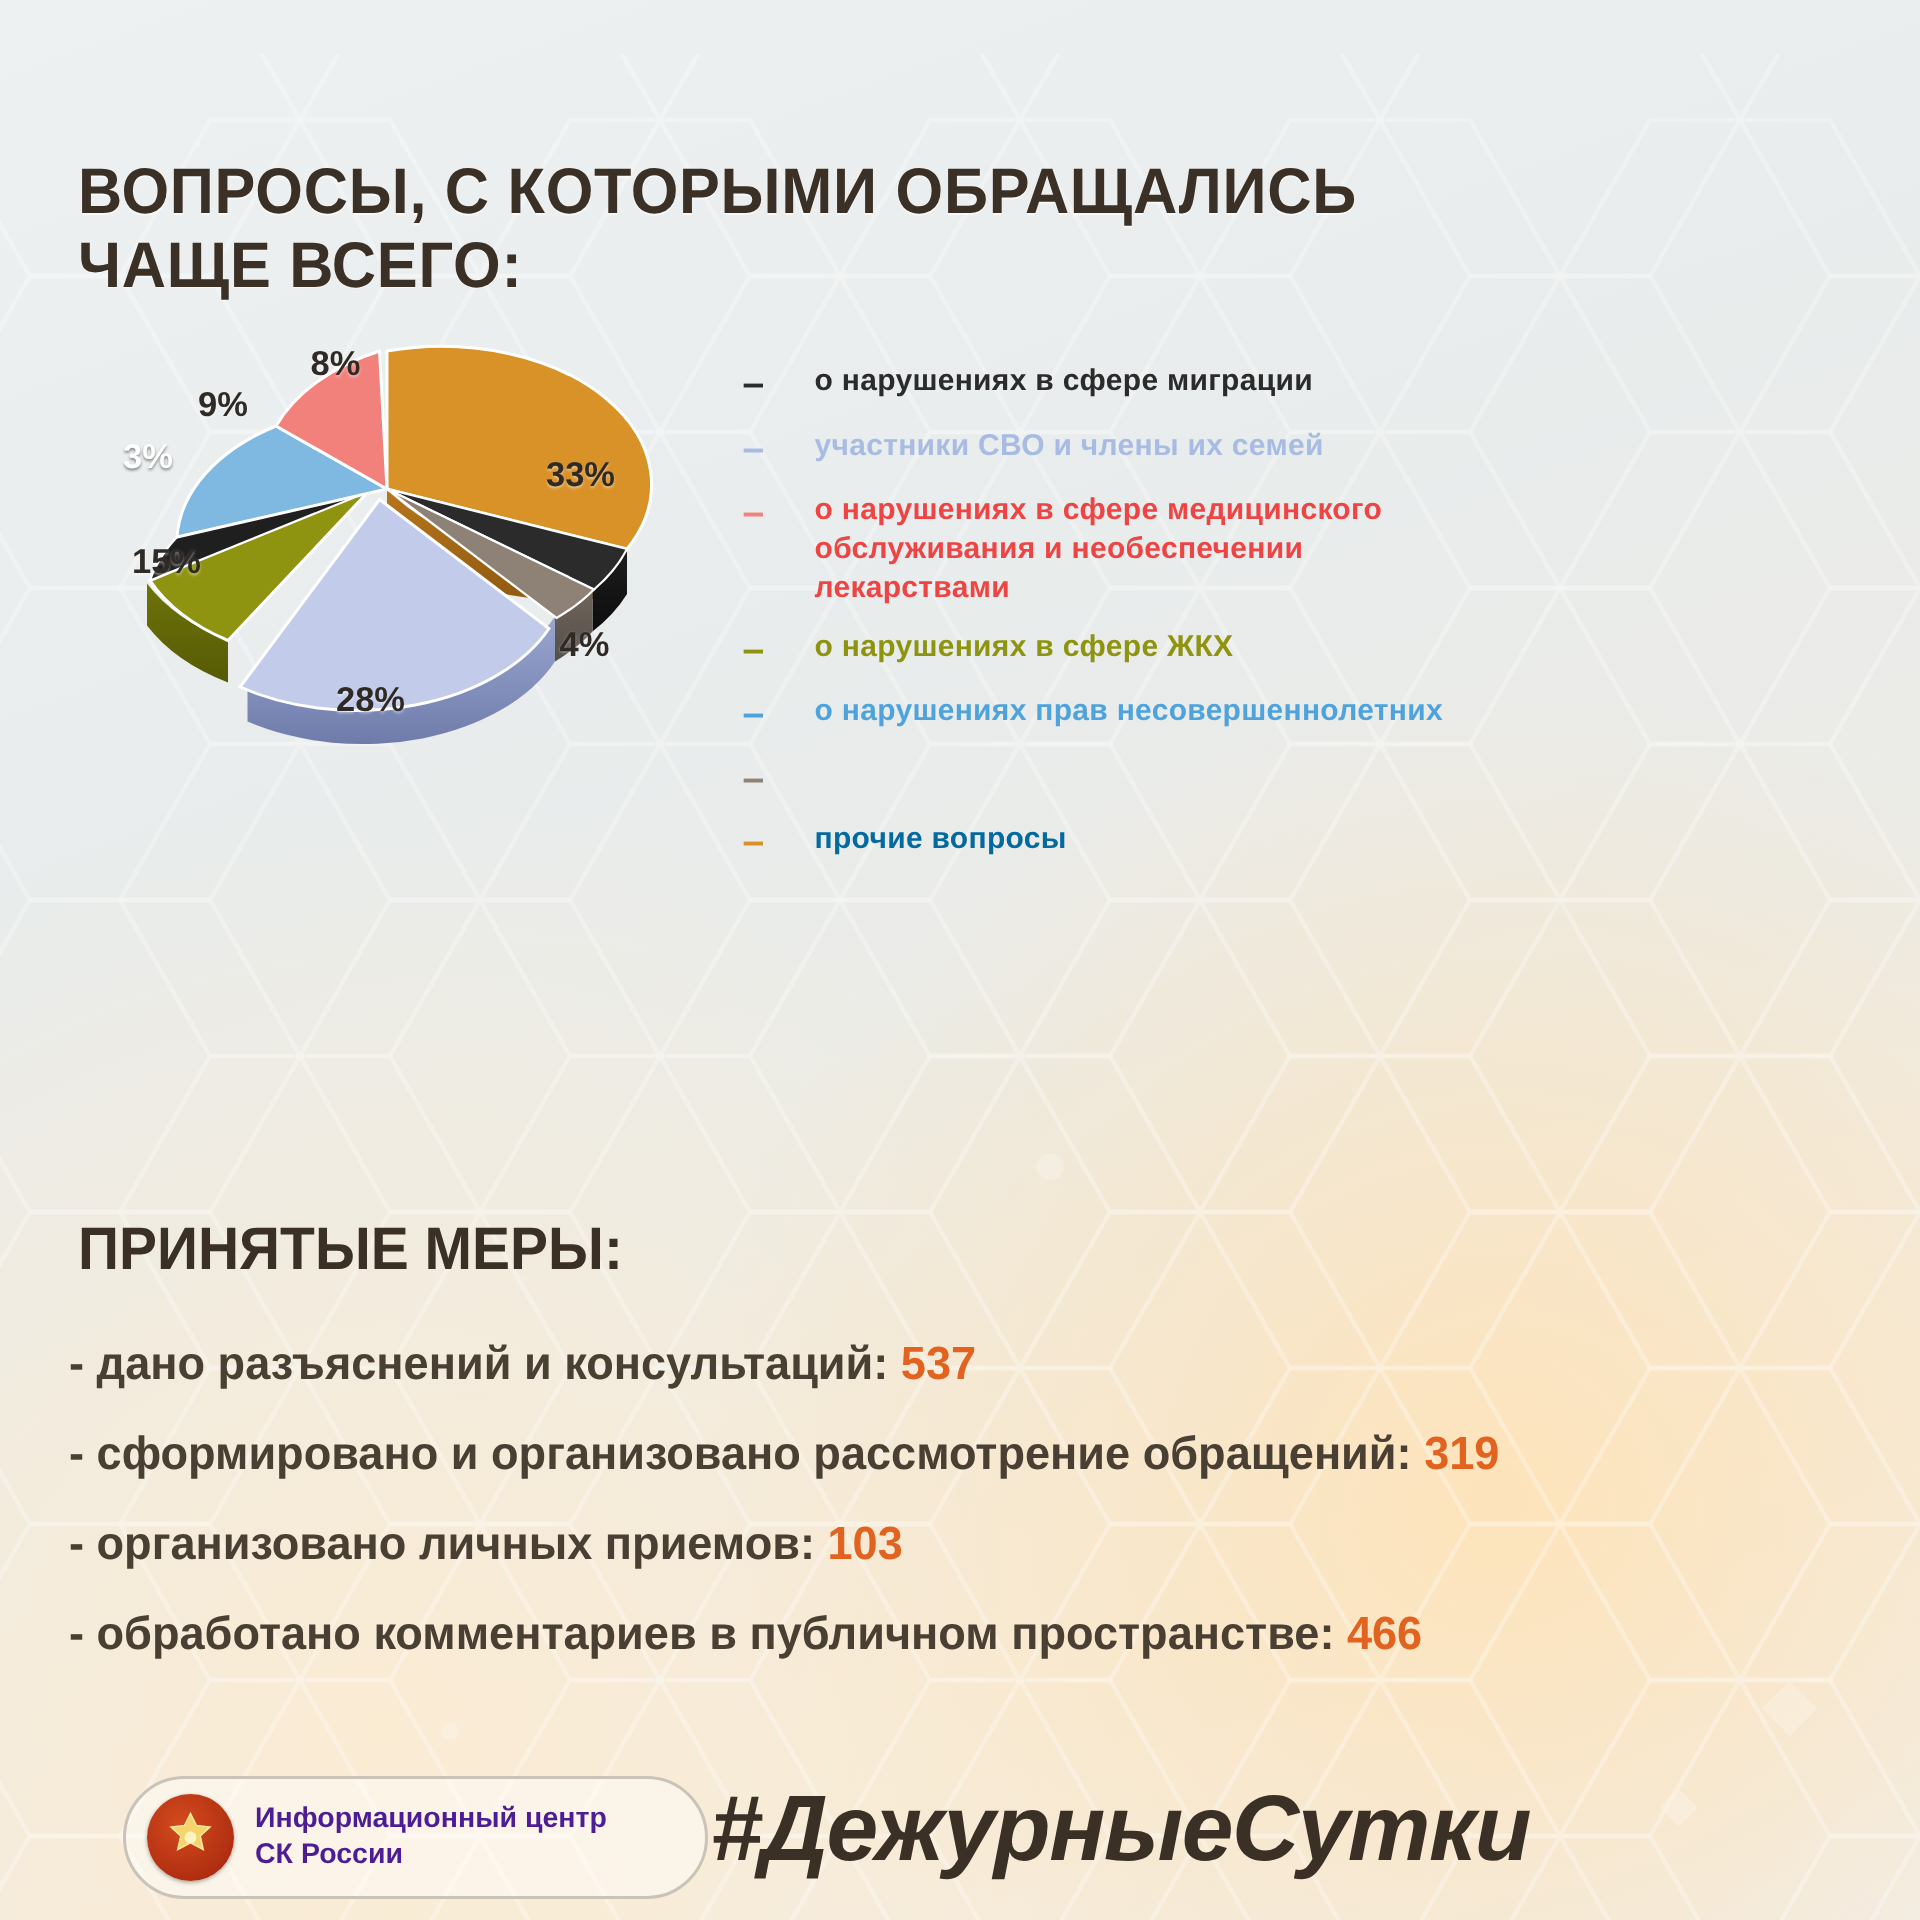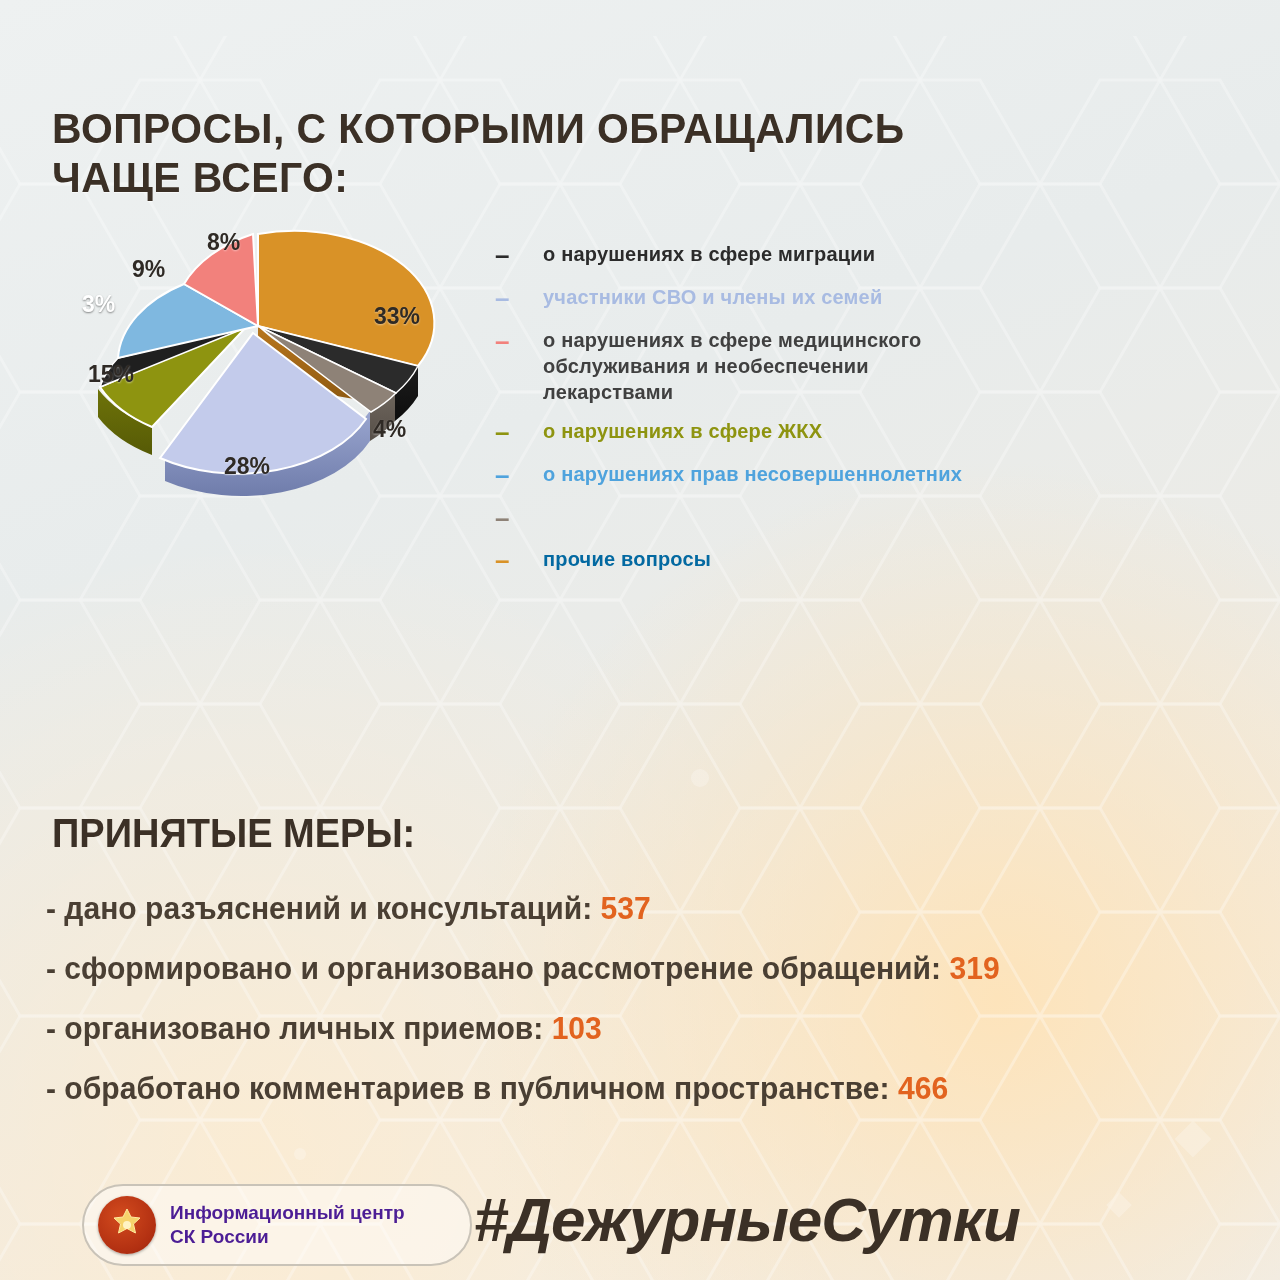--- a/index.html
+++ b/index.html
@@ -208,21 +208,21 @@
       <path d="M210,112 L112,216 A140,92 0 0 1 60,176 Z" fill="#8e9410" stroke="#ffffff" stroke-width="2"></path>
 
       <path d="M215,113 L60,176 A140,92 0 0 1 78,147 Z" fill="#1f1f1f" stroke="#ffffff" stroke-width="1.5"></path>
 
       <path d="M218,115 L78,147 A140,92 0 0 1 144,73 Z" fill="#7fb8e0" stroke="#ffffff" stroke-width="2"></path>
 
       <path d="M218,115 L144,73 A140,92 0 0 1 213,23 Z" fill="#f2817c" stroke="#ffffff" stroke-width="2"></path>
     </svg>
 
     <div class="pie-labels">
-      <span style="left:334px;top:92px;">33%</span>
+      <span style="left:324px;top:92px;">33%</span>
       <span style="left:333px;top:205px;">4%</span>
       <span class="white" style="left:42px;top:80px;">3%</span>
       <span style="left:48px;top:150px;">15%</span>
       <span style="left:92px;top:45px;">9%</span>
       <span style="left:167px;top:18px;">8%</span>
       <span style="left:184px;top:242px;">28%</span>
     </div>
   </div>
 
   <div class="legend">
@@ -232,21 +232,21 @@
       <div class="legend-text" style="color:#2b2b2b;">о нарушениях в сфере миграции</div>
     </div>
 
     <div class="legend-row">
       <div class="legend-dash" style="color:#a8bbe2;">–</div>
       <div class="legend-text" style="color:#a8bbe2;">участники СВО и члены их семей</div>
     </div>
 
     <div class="legend-row">
       <div class="legend-dash" style="color:#f2817c;">–</div>
-      <div class="legend-text" style="color:#404040;">
+      <div class="legend-text" style="color:#ef4444;">
         <div>о нарушениях в сфере медицинского</div>
         <div>обслуживания и необеспечении</div>
         <div>лекарствами</div>
       </div>
     </div>
 
     <div class="legend-row">
       <div class="legend-dash" style="color:#8e9410;">–</div>
       <div class="legend-text" style="color:#8e9410;">о нарушениях в сфере ЖКХ</div>
     </div>

